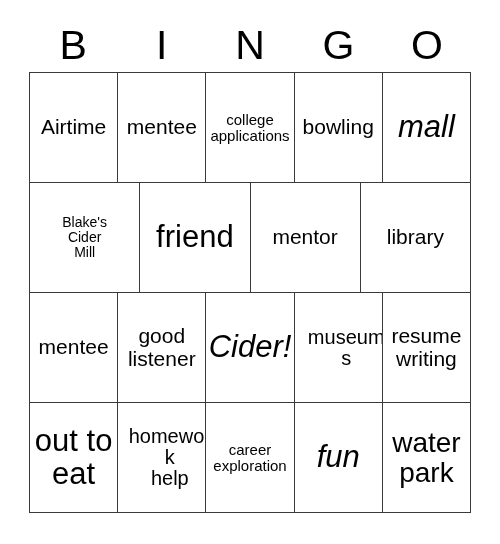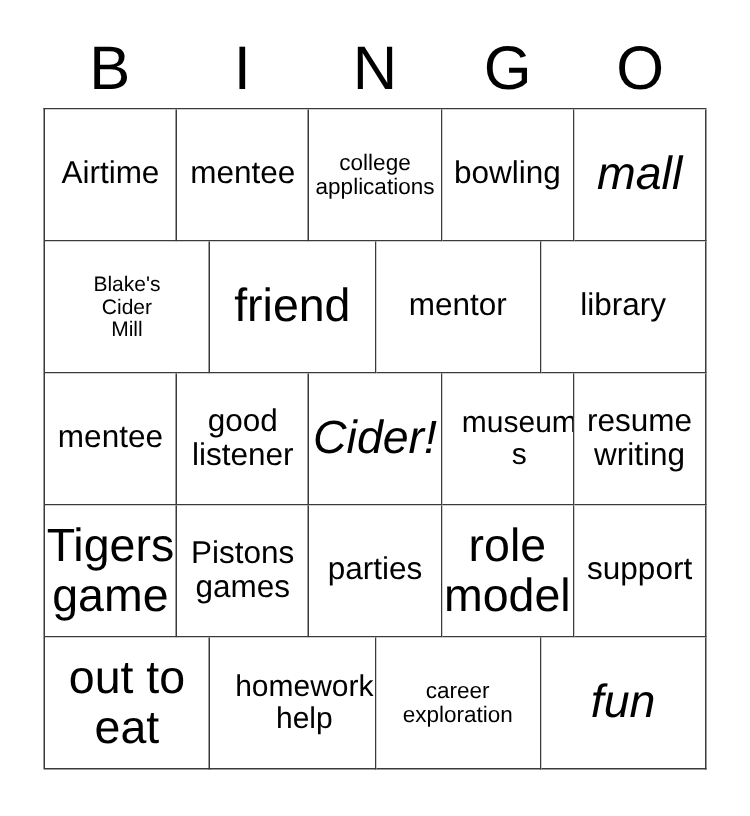--- a/index.html
+++ b/index.html
@@ -161,53 +161,37 @@
         </div>
       <div class="cell fs-xs">
           <span class="cell-text">museums</span>
         </div>
       <div class="cell fs-md">
           <span class="cell-text">resume
 writing</span>
         </div>
     </div>
 
-    <div class="grid-row">
-      <div class="cell fs-lg">
-          <span class="cell-text">Tigers
-game</span>
-        </div>
-      <div class="cell fs-md">
-          <span class="cell-text">Pistons
-games</span>
-        </div>
-      <div class="cell fs-md">
-          <span class="cell-text">parties</span>
-        </div>
-      <div class="cell fs-lg">
-          <span class="cell-text">role
-model</span>
-        </div>
-      <div class="cell fs-md">
-          <span class="cell-text">support</span>
-        </div>
-    </div>
 
     <div class="grid-row">
       <div class="cell fs-lg">
           <span class="cell-text">out to
 eat</span>
         </div>
       <div class="cell fs-xs">
           <span class="cell-text">homework
 help</span>
         </div>
       <div class="cell fs-xxs">
           <span class="cell-text">career
 exploration</span>
         </div>
       <div class="cell fs-xxl">
           <span class="cell-text">fun</span>
         </div>
+      <div class="cell fs-xl">
+          <span class="cell-text">water
+park</span>
+        </div>
     </div>
 
   </div>
 </div>
 
 </body></html>

